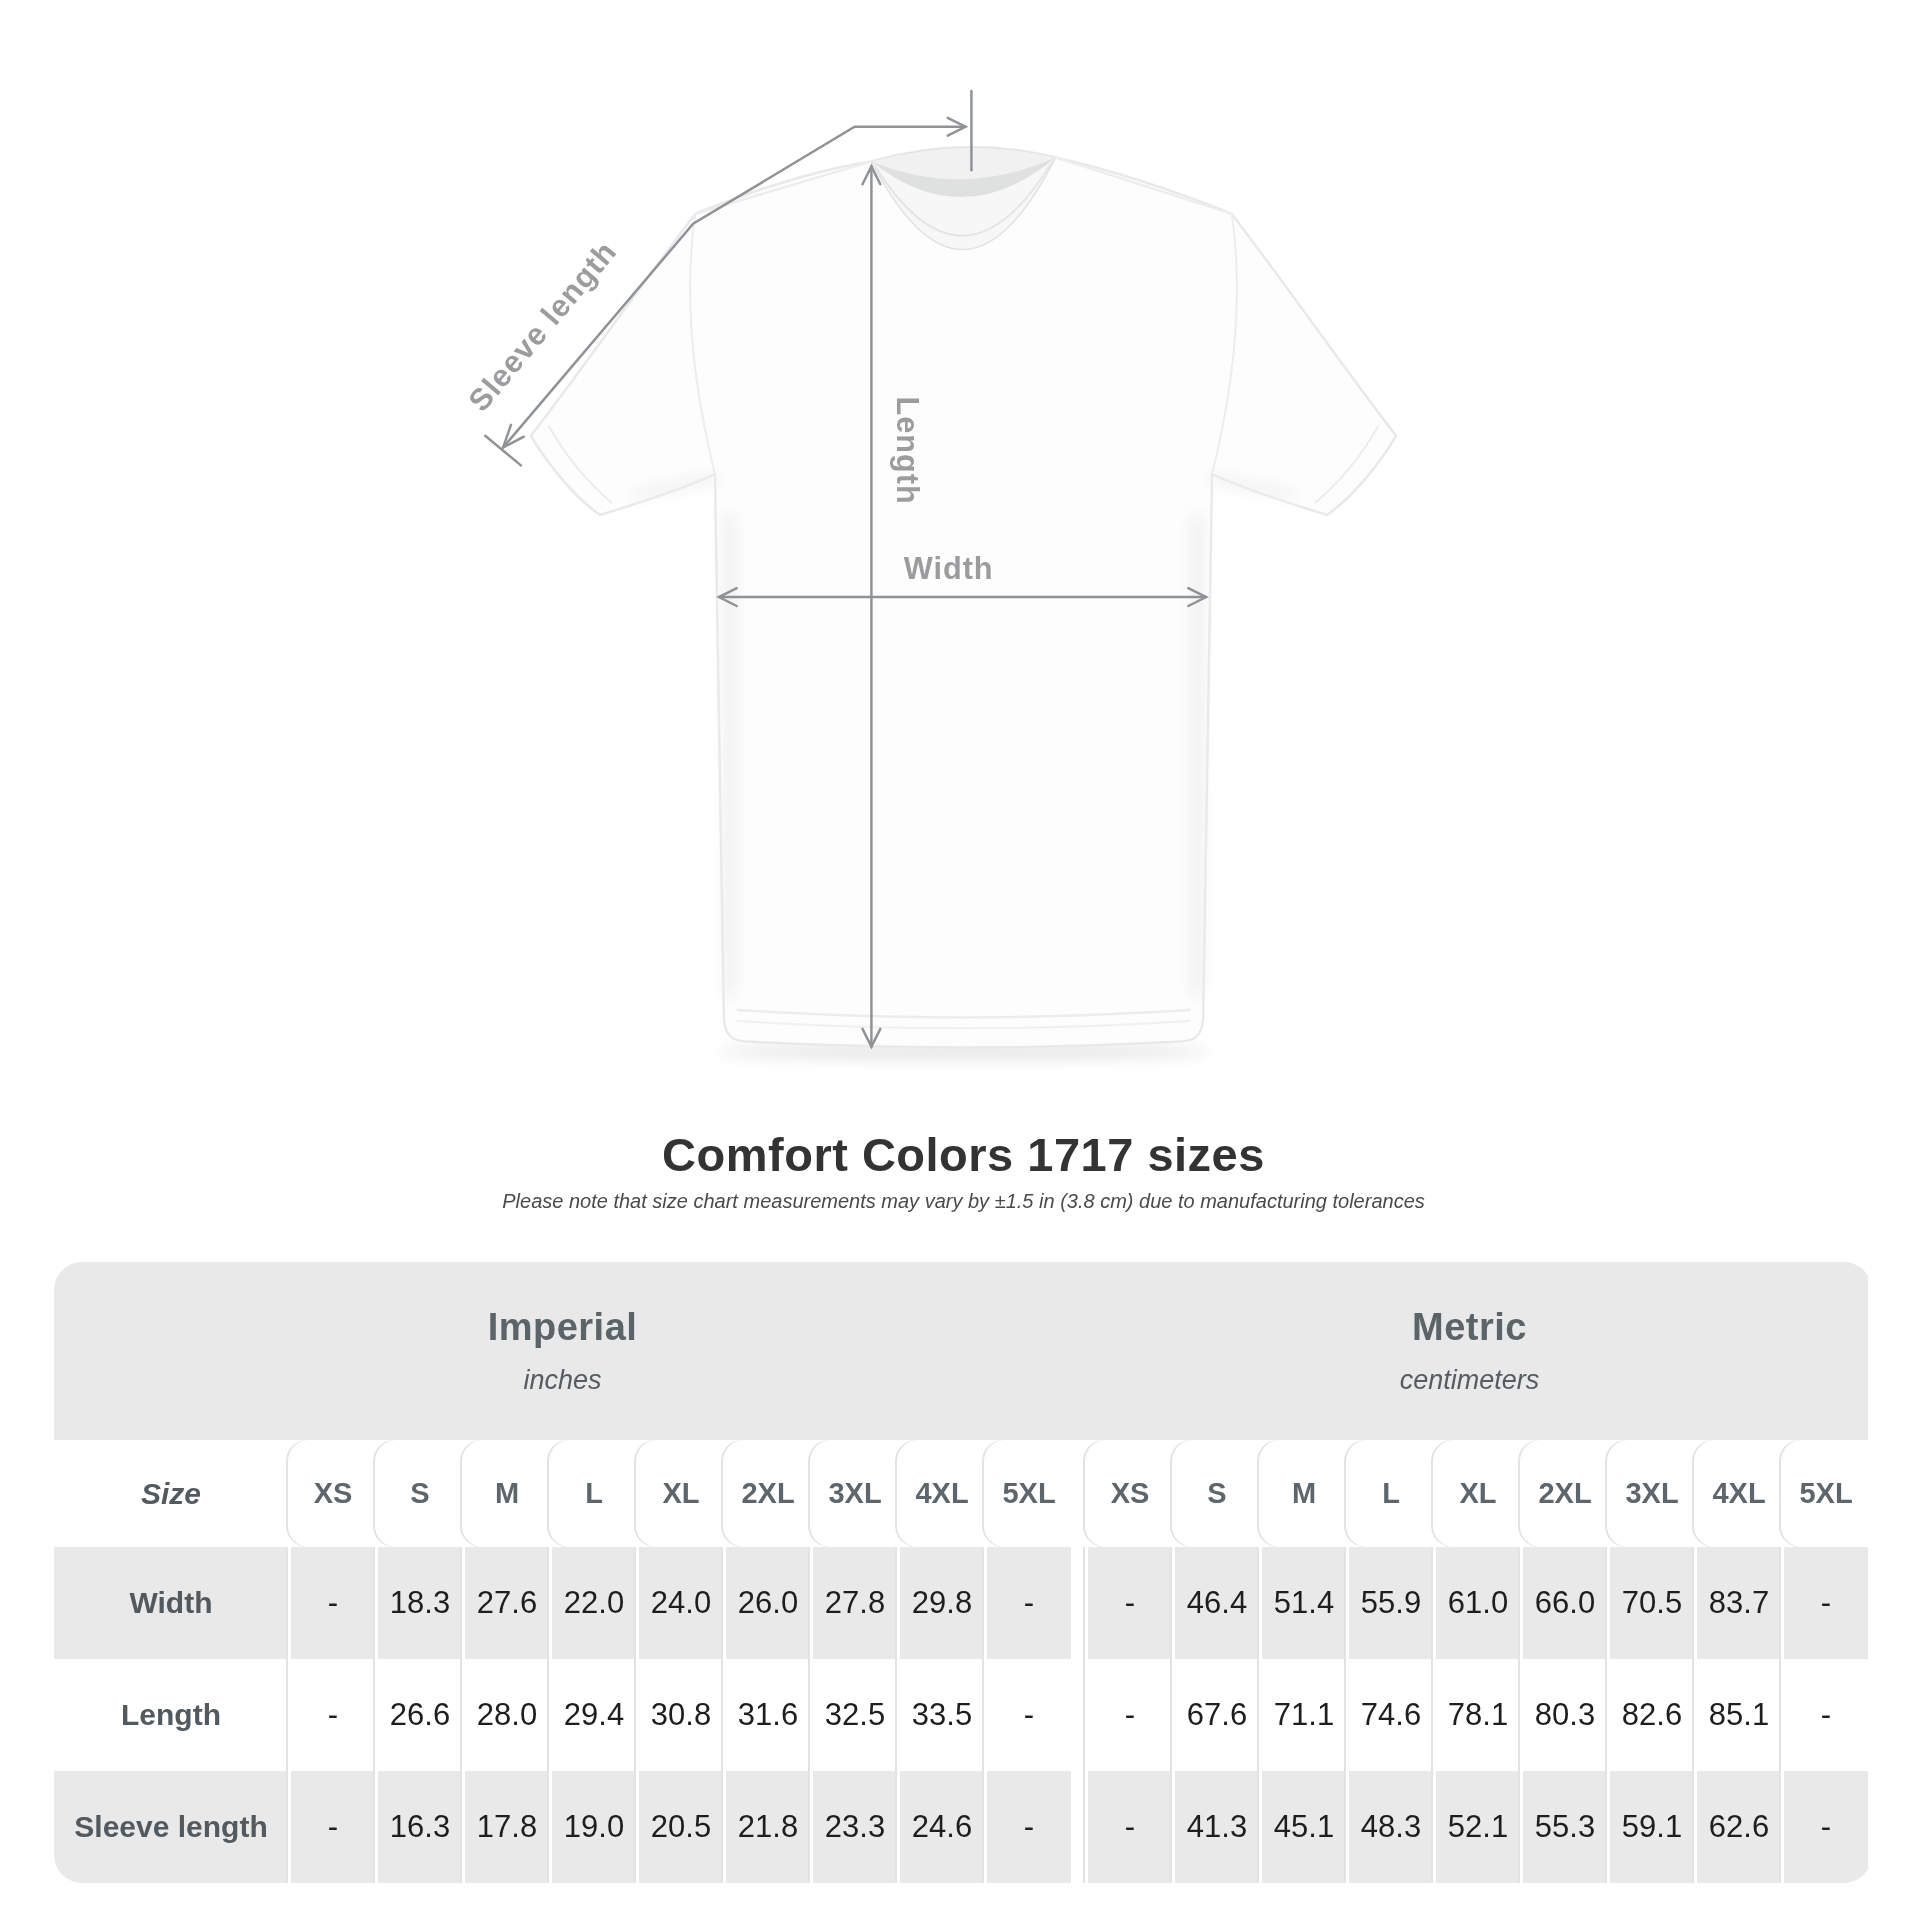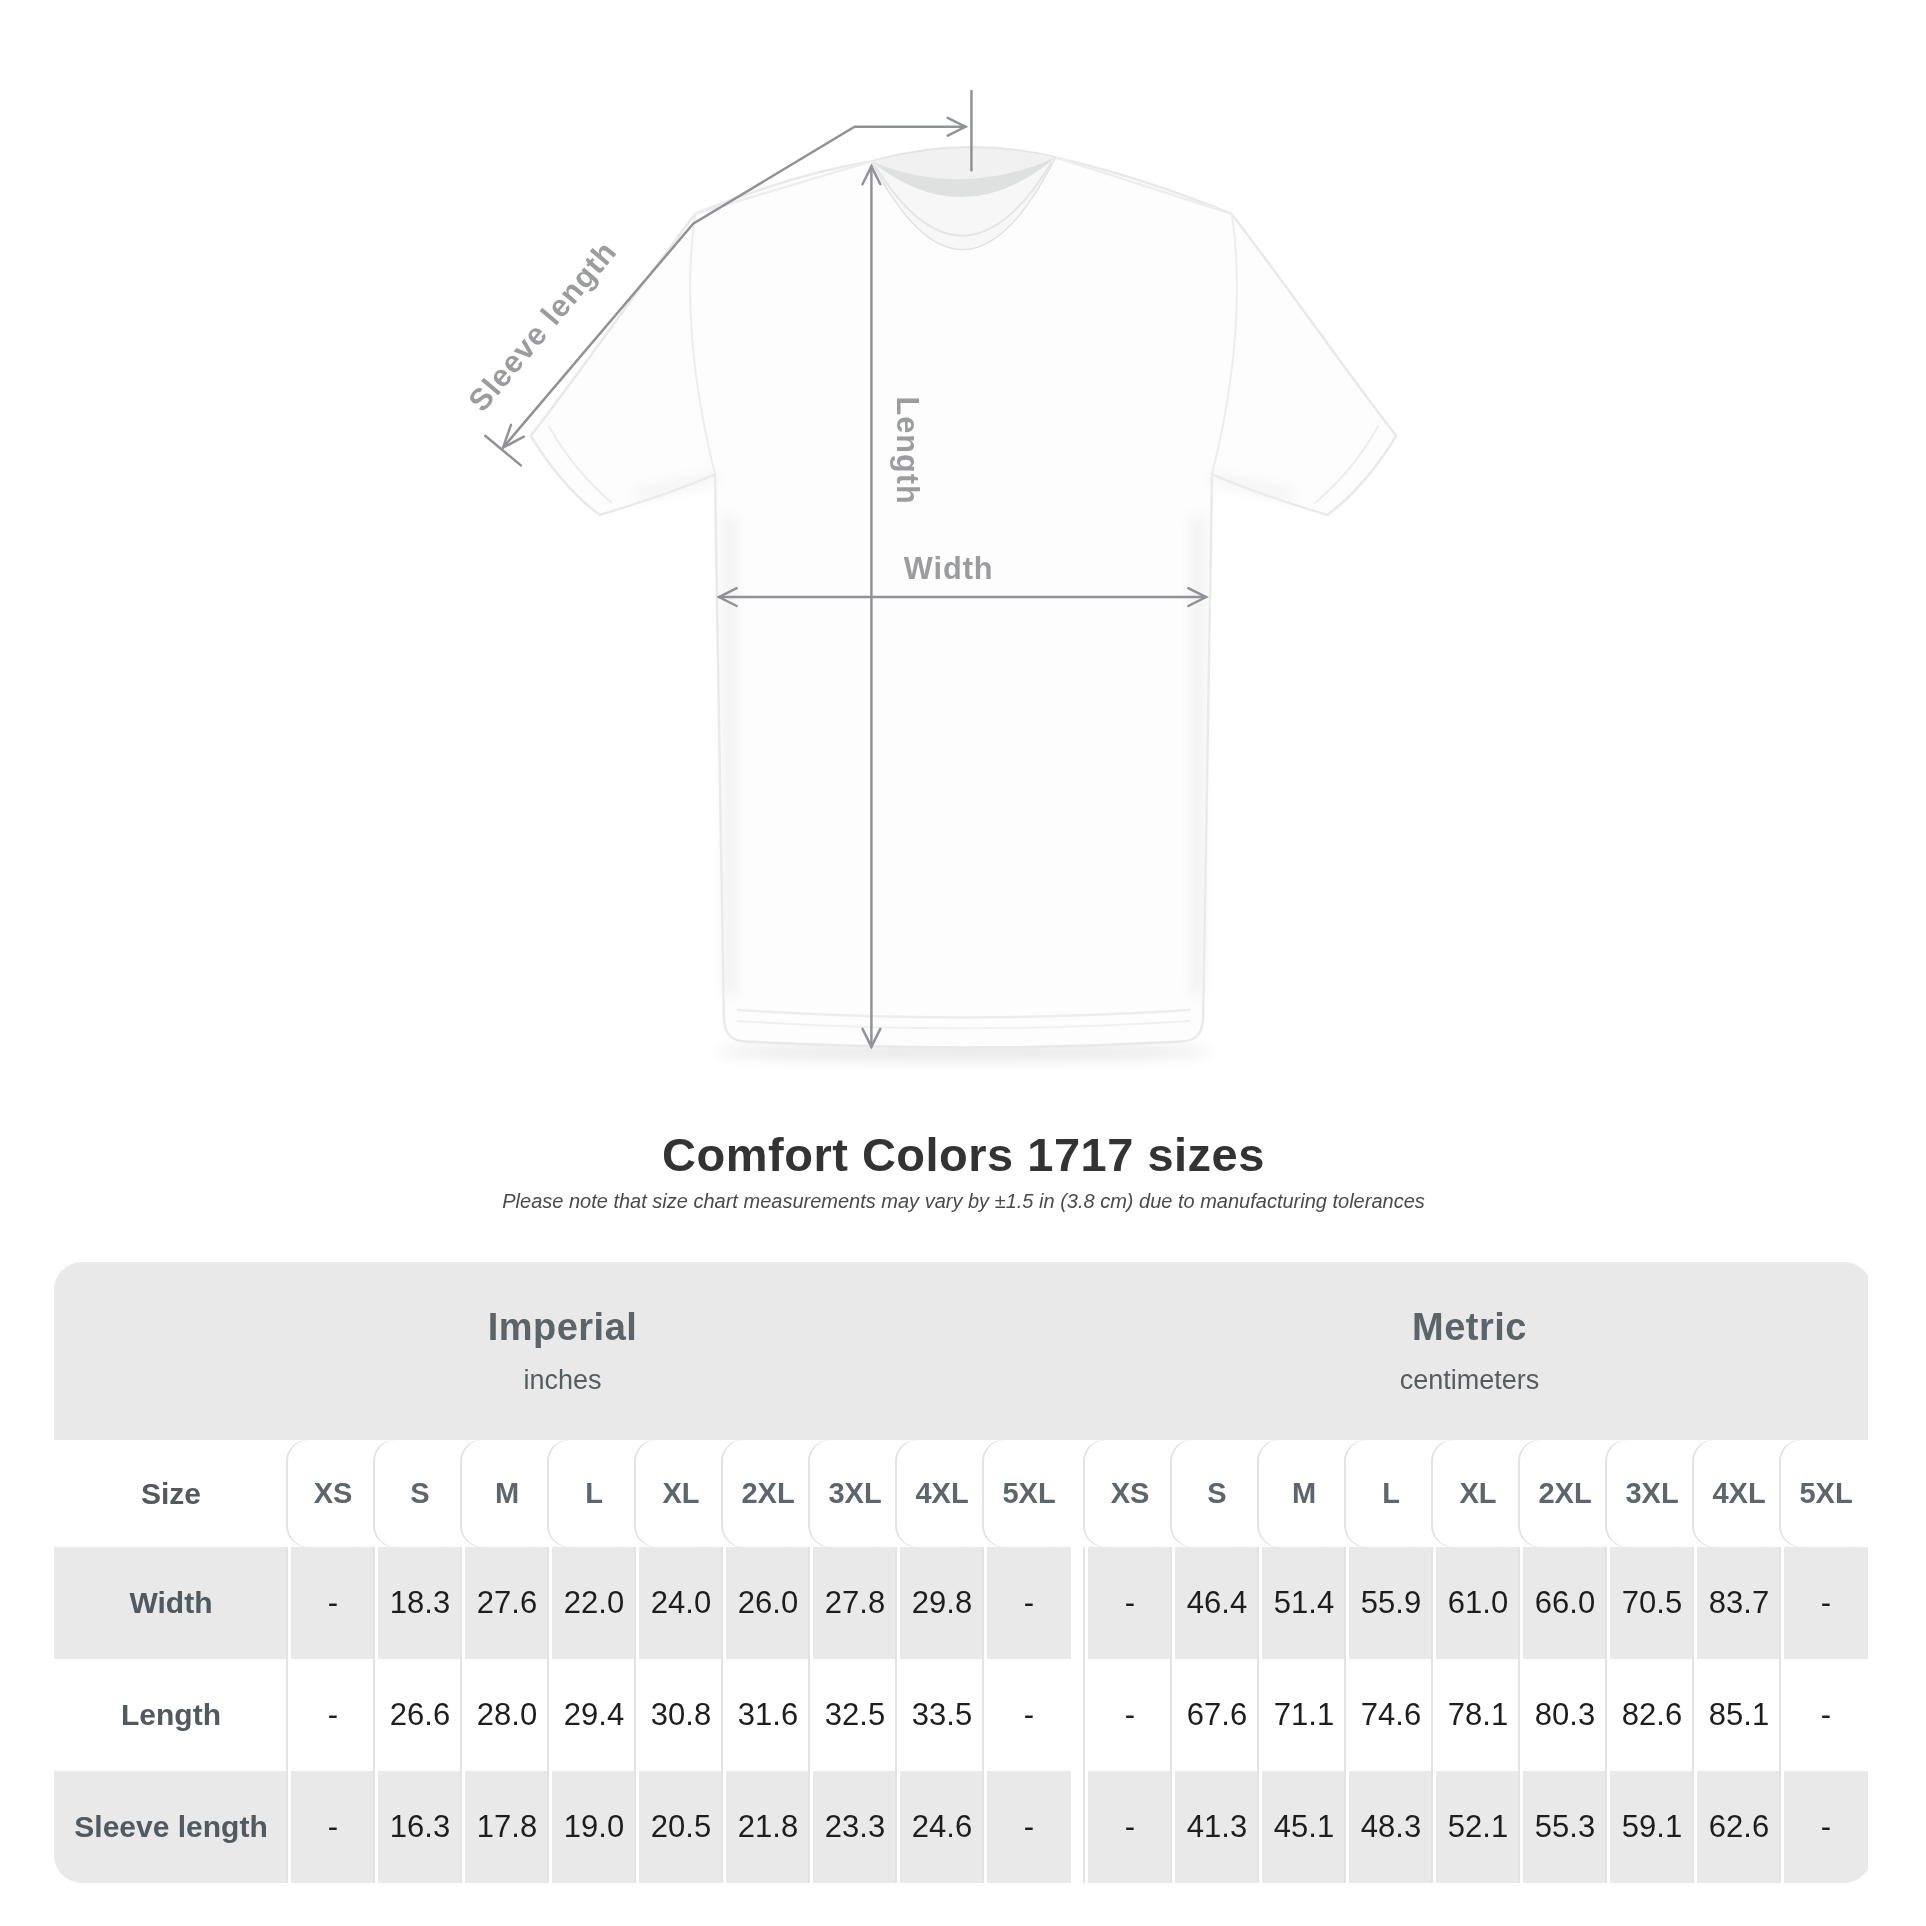--- a/index.html
+++ b/index.html
@@ -29,23 +29,23 @@
     color:#1e1e1e;
   }
   .cell{display:flex;align-items:center;justify-content:center;}
   .group-band{
     background:#e9e9e9;display:flex;flex-direction:column;
     align-items:center;justify-content:center;gap:16px;
   }
   .group-imperial{grid-column:1 / span 10;}
   .group-metric{grid-column:11 / span 10;}
   .group-title{font-size:38px;font-weight:bold;color:#5b6468;letter-spacing:0.5px;}
-  .group-sub{font-size:27px;color:#565d61;}
+  .group-sub{font-size:27px;font-style:italic;color:#565d61;}
   .size-h{background:#ffffff;font-size:29px;font-weight:bold;color:#5d666c;border-radius:21px;}
-  .corner{background:#ffffff;font-size:30px;font-weight:bold;color:#525a60;}
+  .corner{background:#ffffff;font-size:30px;font-weight:bold;color:#525a60;font-style:italic;}
   .row-label{font-size:30px;font-weight:bold;color:#525a60;}
   .val{font-size:31px;color:#1e1e1e;}
   .odd{background:#e9e9e9;}
   .even{background:#ffffff;}
   .spacer{background:#ffffff;}
   .div{border-left:3px solid #ffffff;box-shadow:-2px 0 0 #e3e3e3;}
 </style>
 </head>
 <body>
 

